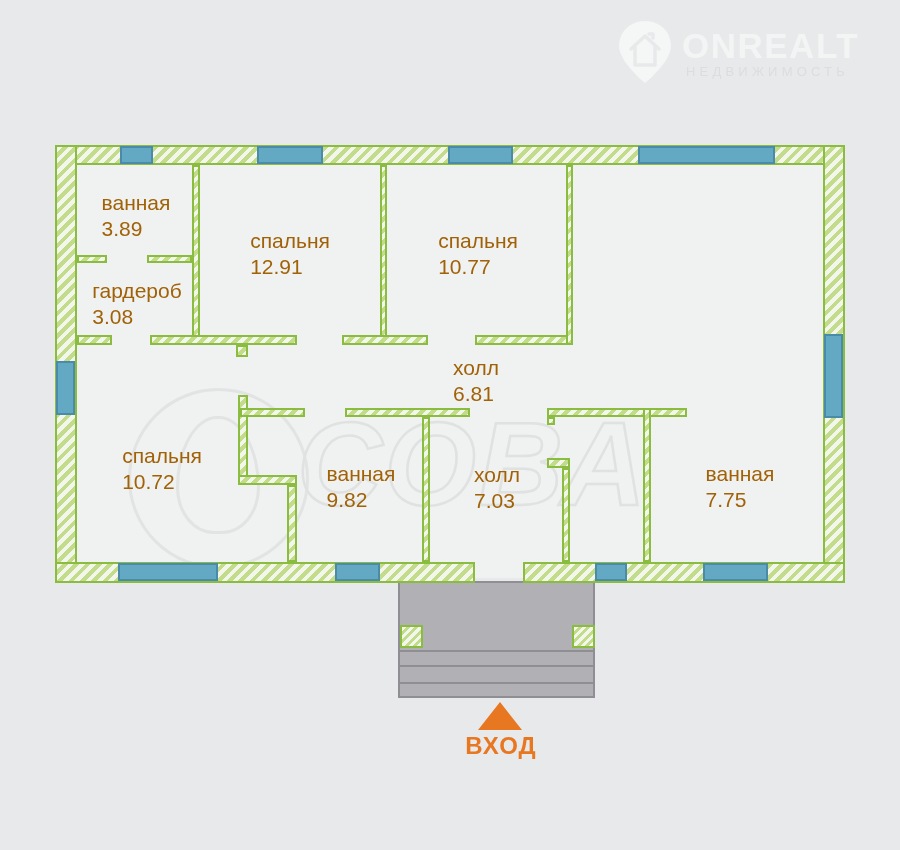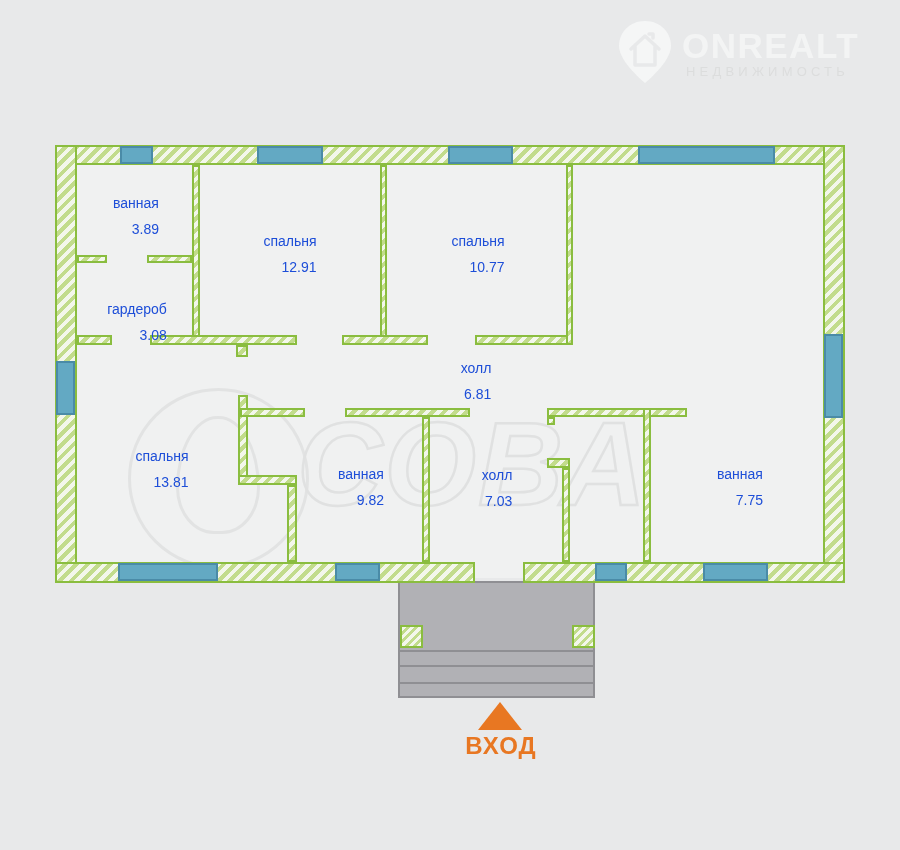--- a/index.html
+++ b/index.html
@@ -24,22 +24,22 @@
   .sova-text{position:absolute;left:297px;top:396px;font-size:118px;font-style:italic;
     font-weight:bold;letter-spacing:2px;color:transparent;
     -webkit-text-stroke:2.5px #e0e1e1;z-index:3;}
 
   
   .floor{position:absolute;left:60px;top:150px;width:780px;height:428px;background:#f0f1f1;z-index:2;}
   .wall{position:absolute;box-sizing:border-box;border:2px solid #8abd3f;
     background:repeating-linear-gradient(135deg,#f3f7eb 0px,#f3f7eb 4px,#c2dc8c 4px,#c2dc8c 8px);
     z-index:4;}
   .window{position:absolute;box-sizing:border-box;background:#63a9c3;border:2px solid #4a8ba7;z-index:5;}
-  .room-label{position:absolute;transform:translateX(-50%);text-align:right;
-    font-size:14px;line-height:26px;color:#1d4ed8;white-space:nowrap;z-index:6;}
+  .room-label{position:absolute;transform:translateX(-50%);text-align:left;
+    font-size:21px;line-height:26px;color:#a16207;white-space:nowrap;z-index:6;}
 
   
   .porch{position:absolute;left:398px;top:581px;width:197px;height:117px;box-sizing:border-box;
     background:#b1b1b5;border:2px solid #8f8f93;z-index:1;}
   .porch-step{position:absolute;left:0;width:100%;height:2px;background:#8f8f93;}
   .pillar{position:absolute;width:23px;height:23px;box-sizing:border-box;border:2px solid #8abd3f;
     background:repeating-linear-gradient(135deg,#f3f7eb 0px,#f3f7eb 3px,#c2dc8c 3px,#c2dc8c 6px);
     z-index:2;}
   .entry-arrow{position:absolute;left:478px;top:702px;width:0;height:0;
     border-left:22px solid transparent;border-right:22px solid transparent;
@@ -111,39 +111,39 @@
   <div class="window" style="left:335px;top:563px;width:45px;height:18px"></div>
   <div class="window" style="left:595px;top:563px;width:32px;height:18px"></div>
   <div class="window" style="left:703px;top:563px;width:65px;height:18px"></div>
   <div class="window" style="left:56px;top:361px;width:19px;height:54px"></div>
   <div class="window" style="left:824px;top:334px;width:19px;height:84px"></div>
 
   <div class="room-label" style="left:136px;top:190px">
     <div>ванная</div>
     <div>3.89</div>
   </div>
-  <div class="room-label" style="left:137px;top:296px">
+  <div class="room-label" style="left:137px;top:278px">
     <div>гардероб</div>
     <div>3.08</div>
   </div>
   <div class="room-label" style="left:290px;top:228px">
     <div>спальня</div>
     <div>12.91</div>
   </div>
   <div class="room-label" style="left:478px;top:228px">
     <div>спальня</div>
     <div>10.77</div>
   </div>
   <div class="room-label" style="left:476px;top:355px">
     <div>холл</div>
     <div>6.81</div>
   </div>
   <div class="room-label" style="left:162px;top:443px">
     <div>спальня</div>
-    <div>13.81</div>
+    <div>10.72</div>
   </div>
   <div class="room-label" style="left:361px;top:461px">
     <div>ванная</div>
     <div>9.82</div>
   </div>
   <div class="room-label" style="left:497px;top:462px">
     <div>холл</div>
     <div>7.03</div>
   </div>
   <div class="room-label" style="left:740px;top:461px">

